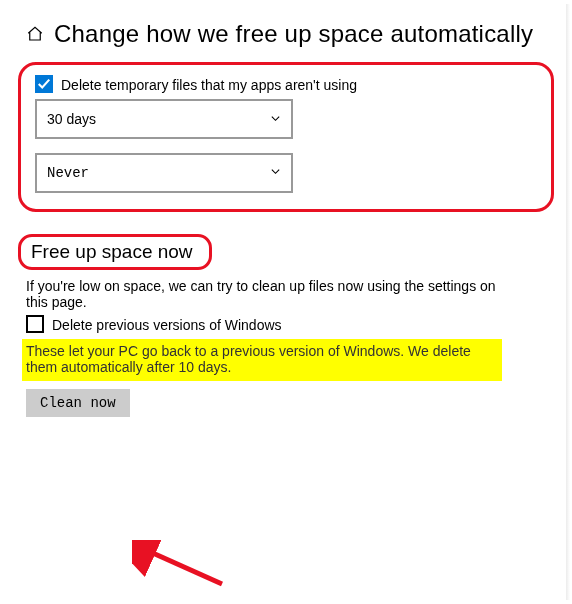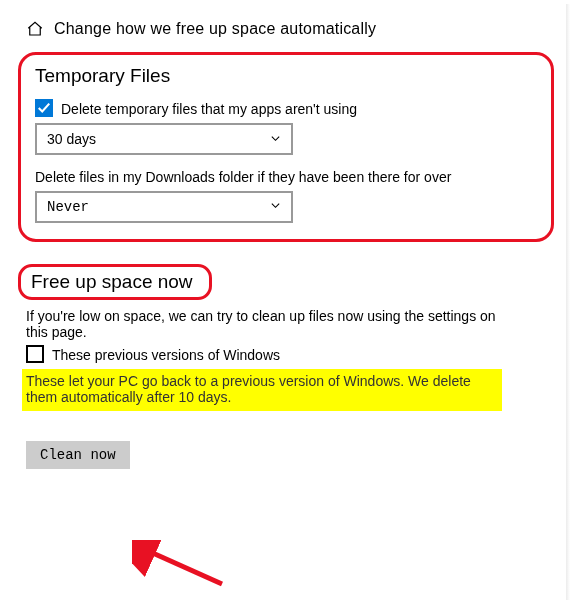--- a/index.html
+++ b/index.html
@@ -17,21 +17,21 @@
       align-items: center;
       gap: 10px;
       margin-bottom: 14px;
     }
     .home-icon svg {
       width: 18px;
       height: 18px;
       display: block;
     }
     .page-title {
-      font-size: 16px;
+      font-size: 24px;
       font-weight: 400;
       color: #000;
       letter-spacing: 0.2px;
     }
     .red-box-1 {
       border: 3px solid #e81123;
       border-radius: 18px;
       padding: 10px 14px 16px 14px;
       margin-left: -8px;
       margin-right: -8px;
@@ -69,21 +69,21 @@
     }
     .select-row {
       margin-top: 6px;
       margin-bottom: 14px;
     }
     .select {
       display: flex;
       align-items: center;
       justify-content: space-between;
       width: 258px;
-      height: 32px;
+      height: 40px;
       border: 2px solid #999;
       padding: 0 10px;
       font-size: 14px;
       color: #000;
       background: #fff;
     }
     .chevron svg { width: 11px; height: 11px; }
     .red-box-2 {
       display: inline-block;
       border: 3px solid #e81123;
@@ -99,21 +99,21 @@
       margin-bottom: 5px;
       max-width: 470px;
     }
     .highlight {
       background: #ffff00;
       padding: 4px 6px 6px 4px;
       font-size: 14px;
       color: #333;
       max-width: 480px;
       margin-left: -4px;
-      margin-bottom: 30px;
+      margin-bottom: 8px;
     }
     .clean-button {
       display: inline-block;
       background: #ccc;
       border: none;
       padding: 6px 14px;
       font-size: 14px;
       color: #000;
       font-family: Liberation Mono, monospace;
       cursor: pointer;
@@ -143,21 +143,20 @@
 <div class="header">
   <span class="home-icon">
     <svg viewBox="0 0 24 24" fill="none" stroke="#000" stroke-width="1.6">
       <path d="M3 11 L12 3 L21 11 M5 10 V20 H19 V10"></path>
     </svg>
   </span>
   <h1 class="page-title">Change how we free up space automatically</h1>
 </div>
 
 <div class="red-box-1">
-  <div class="section-heading">Temporary Files</div>
 
   <div class="checkbox-row">
     <div class="checkbox">
       <svg viewBox="0 0 16 16">
           <path d="M2 8 L6 12 L14 3" stroke="#fff" stroke-width="2.4" fill="none"></path>
         </svg>
     </div>
     <span class="label-text">Delete temporary files that my apps aren't using</span>
   </div>
 
@@ -165,42 +164,41 @@
     <div class="select">
       <span>30 days</span>
       <span class="chevron">
         <svg viewBox="0 0 12 12">
             <path d="M2 4 L6 8 L10 4" stroke="#000" stroke-width="1.2" fill="none"></path>
           </svg>
       </span>
     </div>
   </div>
 
-  <div class="label-text">Delete files in my Downloads folder if they have been there for over</div>
   <div class="select-row" style="margin-bottom:0;font-family:Liberation Mono, monospace;">
     <div class="select">
       <span>Never</span>
       <span class="chevron">
         <svg viewBox="0 0 12 12">
             <path d="M2 4 L6 8 L10 4" stroke="#000" stroke-width="1.2" fill="none"></path>
           </svg>
       </span>
     </div>
   </div>
 </div>
 
 <div class="red-box-2">
   <div class="section-heading" style="margin-bottom:0;">Free up space now</div>
 </div>
 
 <div class="desc-text">If you're low on space, we can try to clean up files now using the settings on this page.</div>
 
 <div class="checkbox-row">
   <div class="checkbox unchecked"></div>
-  <span class="label-text">These previous versions of Windows</span>
+  <span class="label-text">Delete previous versions of Windows</span>
 </div>
 
 <div class="highlight">These let your PC go back to a previous version of Windows. We delete them automatically after 10 days.</div>
 
 <button class="clean-button">Clean now</button>
 
 <div class="arrow-container">
   <svg viewBox="0 0 95 50" width="95" height="50">
     <defs>
       <marker id="ah" markerWidth="12" markerHeight="12" refX="2" refY="5" orient="auto">

